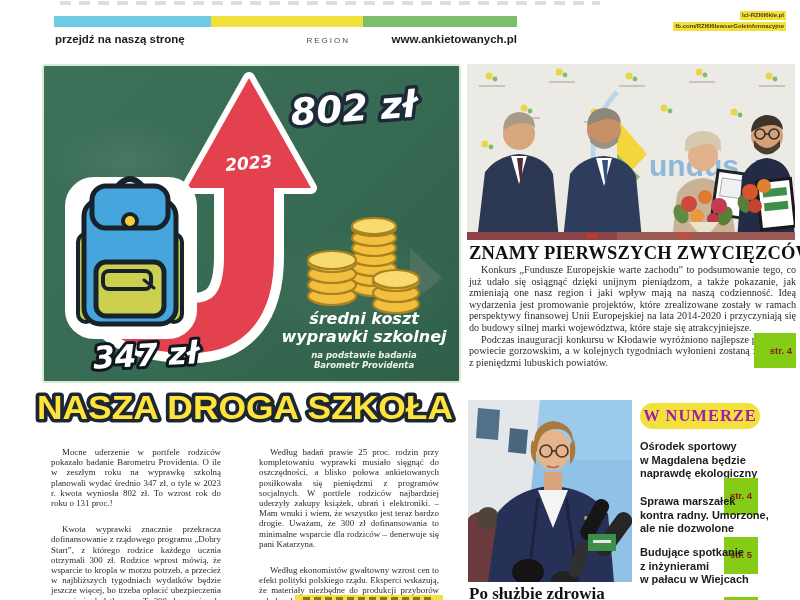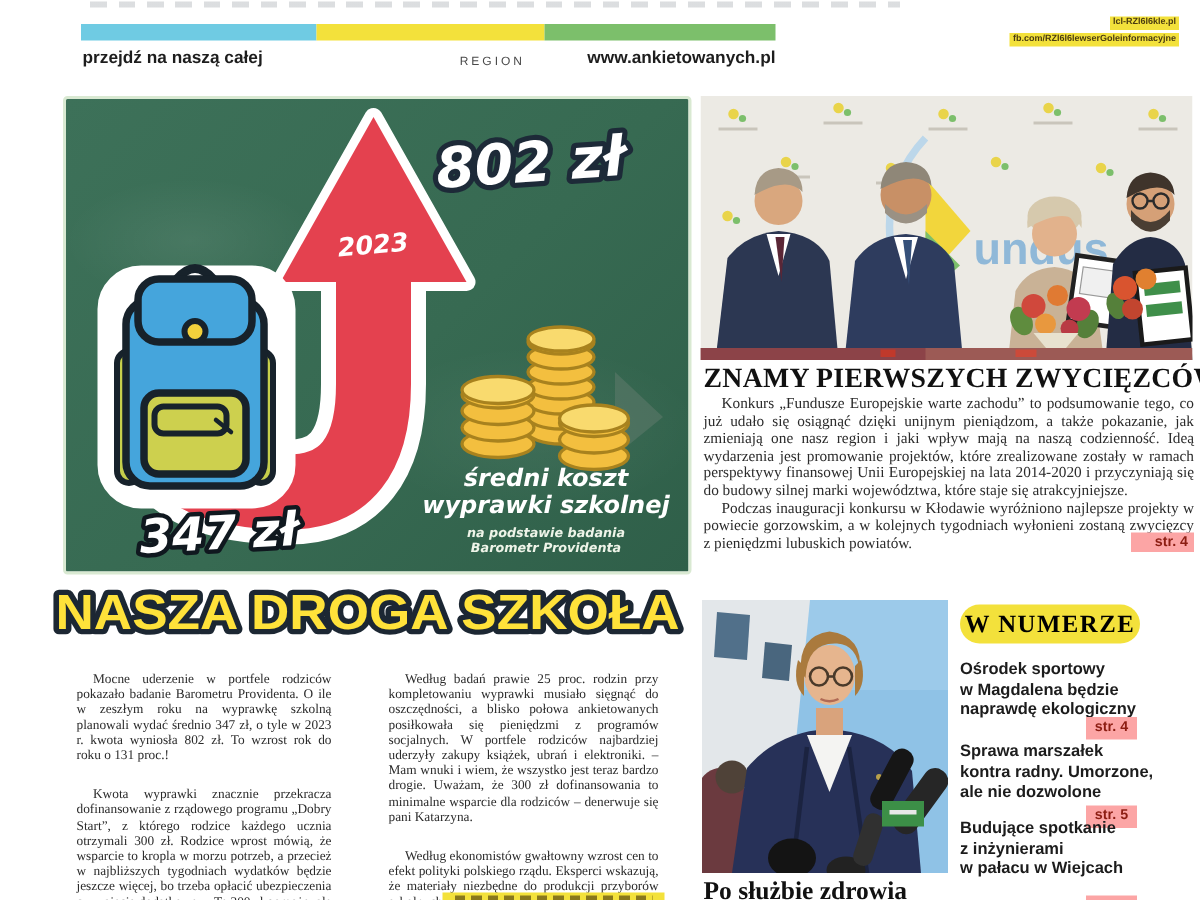--- a/index.html
+++ b/index.html
@@ -43,50 +43,50 @@
     background:repeating-linear-gradient(90deg,#5a4a10 0 7px,transparent 7px 11px);}
 
   
   #photo1{left:467px;top:64px;width:328px;height:176px;}
   #rt-headline{left:469px;top:243px;width:330px;font:bold 18.5px "Liberation Serif",serif;
     color:#111;letter-spacing:.2px;white-space:nowrap;}
   #rt-body{left:469px;top:264px;width:327px;text-align:justify;
     font:10.2px/11.6px "Liberation Serif",serif;color:#2b2b2b;}
   #rt-body p{margin:0;text-indent:12px;}
   #rt-body .p-last{position:relative;}
-  .page-badge{background:#fca5a5;color:#8c1d12;font:bold 9.5px "Liberation Sans",sans-serif;
-    padding:1px 4px;line-height:11px;display:inline-block;}
+  .page-badge{background:#84cc16;color:#8c1d12;font:bold 9.5px "Liberation Sans",sans-serif;
+    padding:12px 4px;line-height:11px;display:inline-block;}
   #rt-badge{position:absolute;right:0;bottom:0;}
 
   #photo2{left:468px;top:400px;width:164px;height:182px;}
   #bt-headline{left:469px;top:584px;font:bold 17px "Liberation Serif",serif;color:#111;white-space:nowrap;}
 
   
   #issue-box{left:640px;top:403px;width:120px;height:26px;background:#f3e13b;
     display:flex;align-items:center;justify-content:center;
-    font:bold 16.5px "Liberation Serif",serif;color:#000000;letter-spacing:1px;border-radius:13px;}
+    font:bold 16.5px "Liberation Serif",serif;color:#a21caf;letter-spacing:1px;border-radius:13px;}
   .issue-text{left:640px;width:134px;font:bold 11px/13.5px "Liberation Sans",sans-serif;
     color:#1c1c1c;white-space:pre-line;}
   .issue-badge{position:absolute;min-width:26px;min-height:13px;text-align:center;}
   #issue1-text{top:440px;} #issue1-badge{left:724px;top:478px;}
   #issue2-text{top:495px;} #issue2-badge{left:724px;top:537px;}
   #issue3-text{top:546px;} #issue3-badge{left:724px;top:597px;}
 </style>
 </head>
 <body>
 
 <div id="page">
 
   <div class="abs" id="top-remnant"></div>
 
   <div class="abs bar-seg" style="left:54px;width:157px;background:#6fcbe3;"></div>
   <div class="abs bar-seg" style="left:211px;width:152px;background:#f3e13b;"></div>
   <div class="abs bar-seg" style="left:363px;width:154px;background:#7cbf6b;"></div>
 
-  <div class="abs" id="hdr-left-link">przejdź na naszą całej</div>
+  <div class="abs" id="hdr-left-link">przejdź na naszą stronę</div>
   <div class="abs" id="hdr-section">REGION</div>
   <div class="abs" id="hdr-site">www.ankietowanych.pl</div>
 
   <div class="abs" id="corner-notes">
     <span class="corner-line">lcl-RZl6l6kle.pl</span>
     <span class="corner-line">fb.com/RZl6l6lewserGoleinformacyjne</span>
   </div>
 
   <div class="abs" id="infographic">
     <svg width="415" height="315" viewBox="0 0 415 315">

